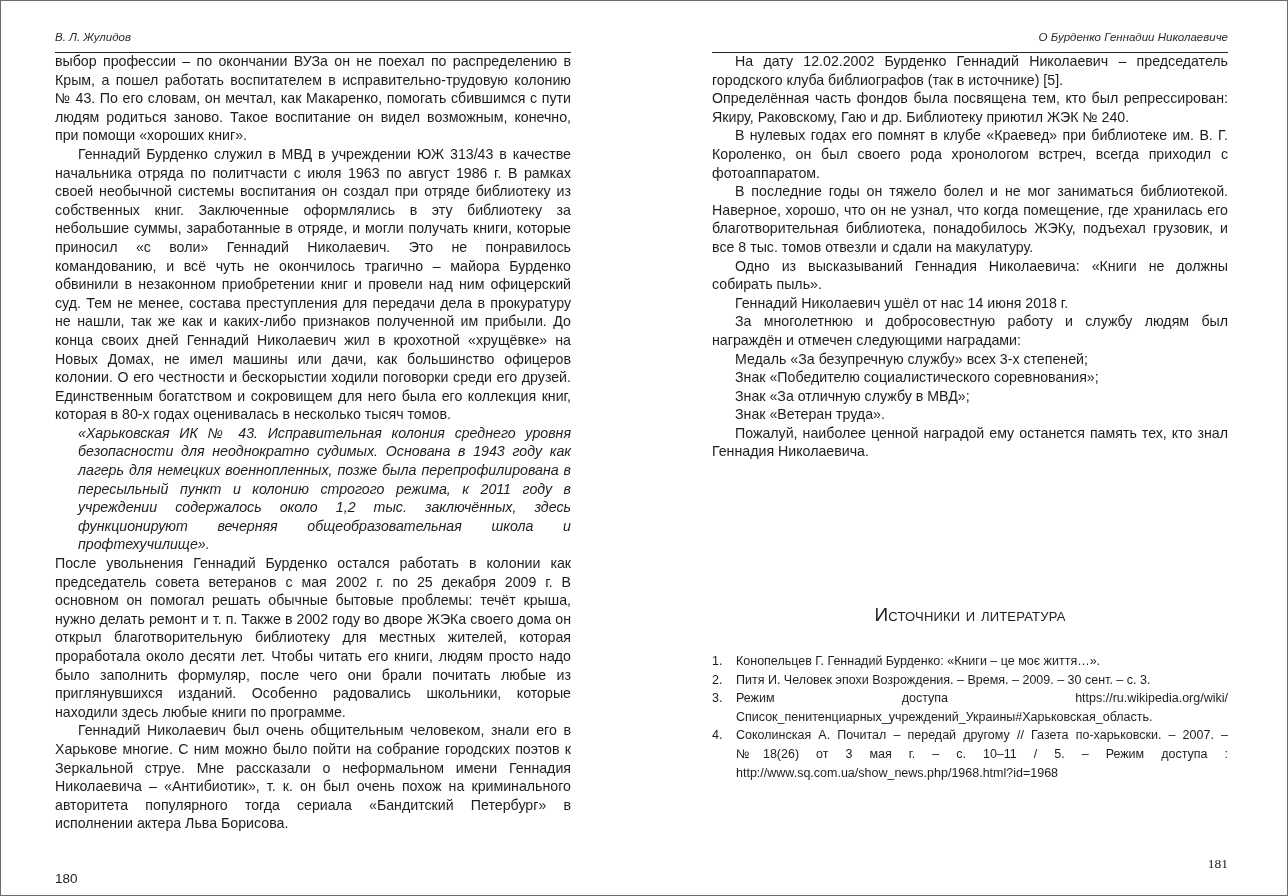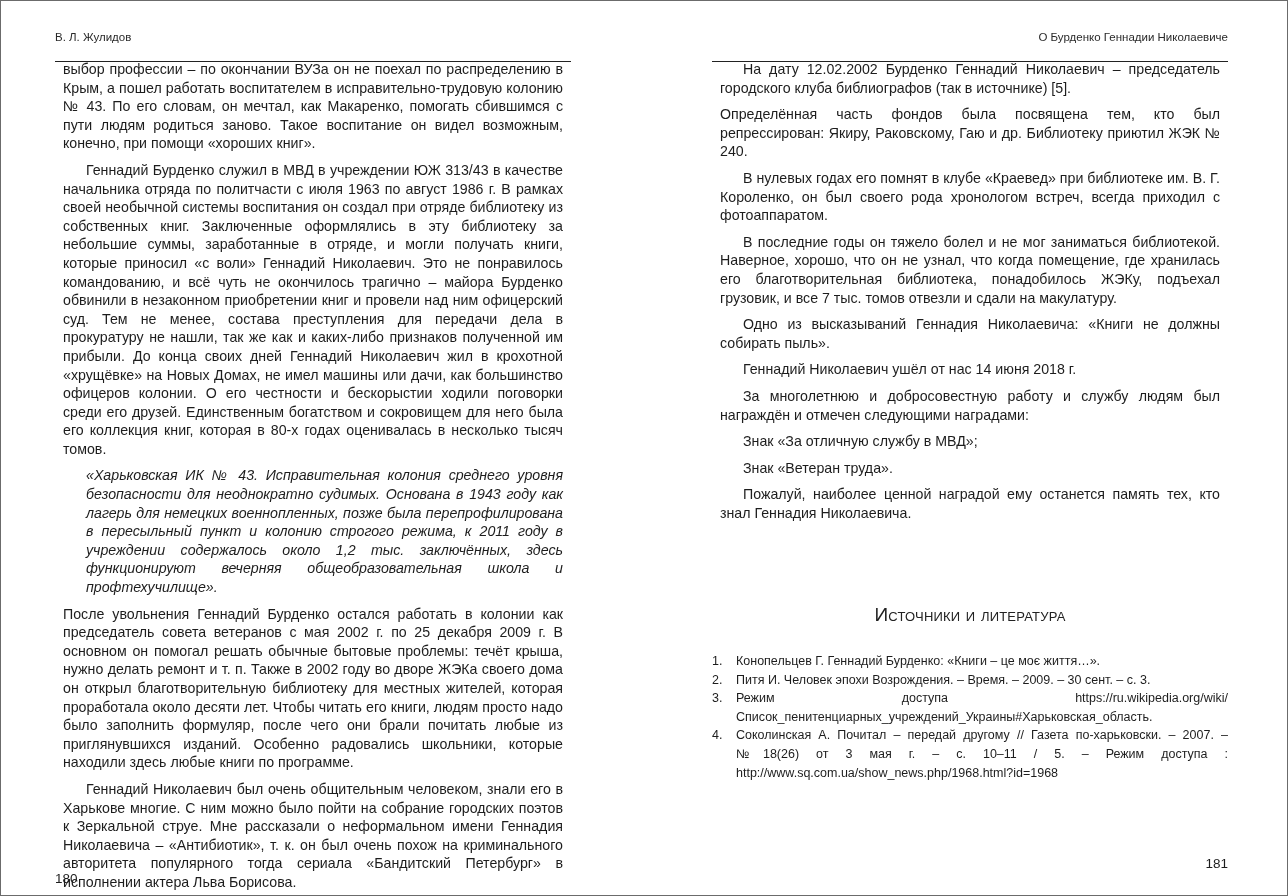--- a/index.html
+++ b/index.html
@@ -6,42 +6,42 @@
   body { width: 1288px; height: 896px; overflow: hidden; position: relative; }
   .frame {
     position: absolute; left: 0; top: 0; width: 1286px; height: 894px;
     border: 1px solid #6b6b6b; background: #fff;
   }
   .page { position: absolute; top: 0; height: 896px; }
   .page.left { left: 54px; width: 516px; }
   .page.right { left: 711px; width: 516px; }
   .running-head {
     position: absolute; top: 29px; left: 0; width: 100%;
-    font-family: "Liberation Sans", sans-serif; 
-    font-size: 11.5px; color: #2a2a2a; padding-bottom: 17px;
+    font-family: "Liberation Sans", sans-serif; font-style: italic;
+    font-size: 11.5px; color: #2a2a2a; padding-bottom: 8px;
     border-bottom: 1px solid #222;
     line-height: 14px;
   }
   .running-head.right-align { text-align: right; }
   .body {
     position: absolute; top: 51px; left: 0; width: 516px;
     font-family: "Liberation Sans", sans-serif; font-size: 14.2px;
     line-height: 18.6px; color: #1d1d1d; text-align: justify;
   }
-  .body p { margin: 8px; text-indent: 23px; }
+  .body p { margin: 0; text-indent: 23px; }
   .body p.noind { text-indent: 0; }
   .body p.quote {
     font-style: italic; text-indent: 0; padding-left: 23px;
   }
   .page-num {
     position: absolute; top: 855px;
     font-family: "Liberation Sans", sans-serif; font-size: 13.5px; color: #1d1d1d;
   }
   .page.left .page-num { left: 0; margin-top: 15px; }
-  .page.right .page-num { right: 0; }
+  .page.right .page-num { right: 0; font-family: Liberation Serif, serif; }
   .section-title {
     position: absolute; top: 603px; left: 0; width: 516px; text-align: center;
     font-family: "Liberation Sans", sans-serif; font-size: 19px; color: #222;
     font-variant: small-caps; letter-spacing: 0.2px;
   }
   .refs {
     position: absolute; top: 651px; left: 0; width: 516px;
     font-family: "Liberation Sans", sans-serif; font-size: 12.5px;
     line-height: 18.6px; color: #1d1d1d;
     list-style: none; margin: 0; padding: 0;
@@ -65,24 +65,26 @@
     </div>
     <div class="page-num">180</div>
   </div>
 
   <div class="page right">
     <div class="running-head right-align">О Бурденко Геннадии Николаевиче</div>
     <div class="body">
       <p>На дату 12.02.2002 Бурденко Геннадий Николаевич – председатель городского клуба библиографов (так в источнике) [5].</p>
       <p class="noind">Определённая часть фондов была посвящена тем, кто был репрессирован: Якиру, Раковскому, Гаю и др. Библиотеку приютил ЖЭК № 240.</p>
       <p>В нулевых годах его помнят в клубе «Краевед» при библиотеке им. В. Г. Короленко, он был своего рода хронологом встреч, всегда приходил с фотоаппаратом.</p>
-      <p>В последние годы он тяжело болел и не мог заниматься библиотекой. Наверное, хорошо, что он не узнал, что когда помещение, где хранилась его благотворительная библиотека, понадобилось ЖЭКу, подъехал грузовик, и все 7 тыс. томов отвезли и сдали на макулатуру.</p>
+      <p>В последние годы он тяжело болел и не мог заниматься библиотекой. Наверное, хорошо, что он не узнал, что когда помещение, где хранилась его благотворительная библиотека, понадобилось ЖЭКу, подъехал грузовик, и все 8 тыс. томов отвезли и сдали на макулатуру.</p>
       <p>Одно из высказываний Геннадия Николаевича: «Книги не должны собирать пыль».</p>
       <p>Геннадий Николаевич ушёл от нас 14 июня 2018 г.</p>
       <p>За многолетнюю и добросовестную работу и службу людям был награждён и отмечен следующими наградами:</p>
+      <p>Медаль «За безупречную службу» всех 3-х степеней;</p>
+      <p>Знак «Победителю социалистического соревнования»;</p>
       <p>Знак «За отличную службу в МВД»;</p>
       <p>Знак «Ветеран труда».</p>
       <p>Пожалуй, наиболее ценной наградой ему останется память тех, кто знал Геннадия Николаевича.</p>
     </div>
 
     <div class="section-title">Источники и литература</div>
 
     <ol class="refs">
       <li>
         <span class="num">1.</span>

